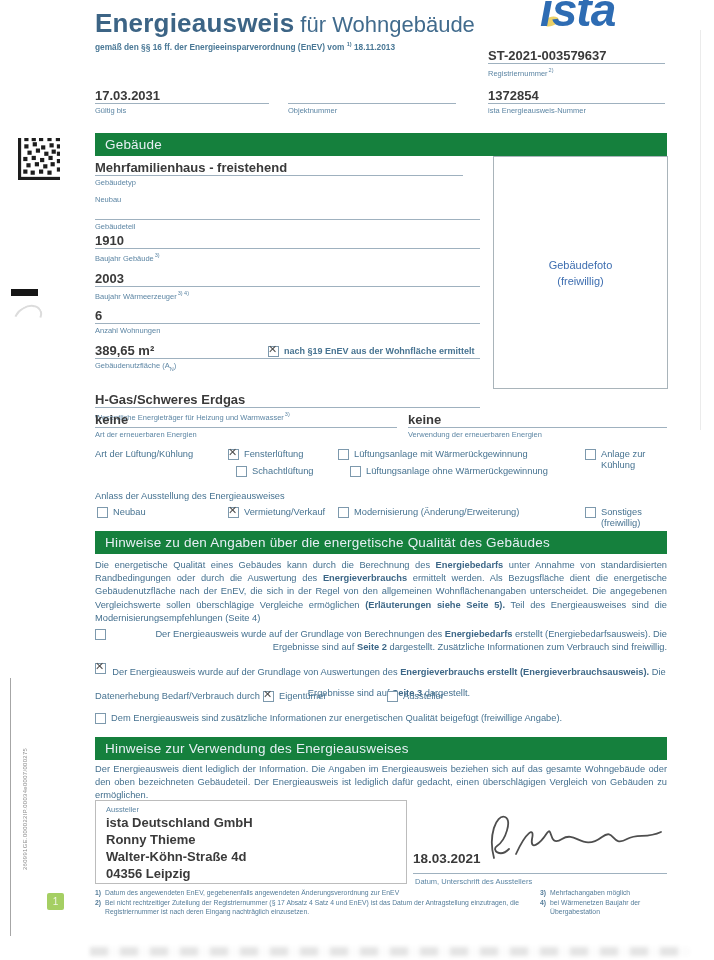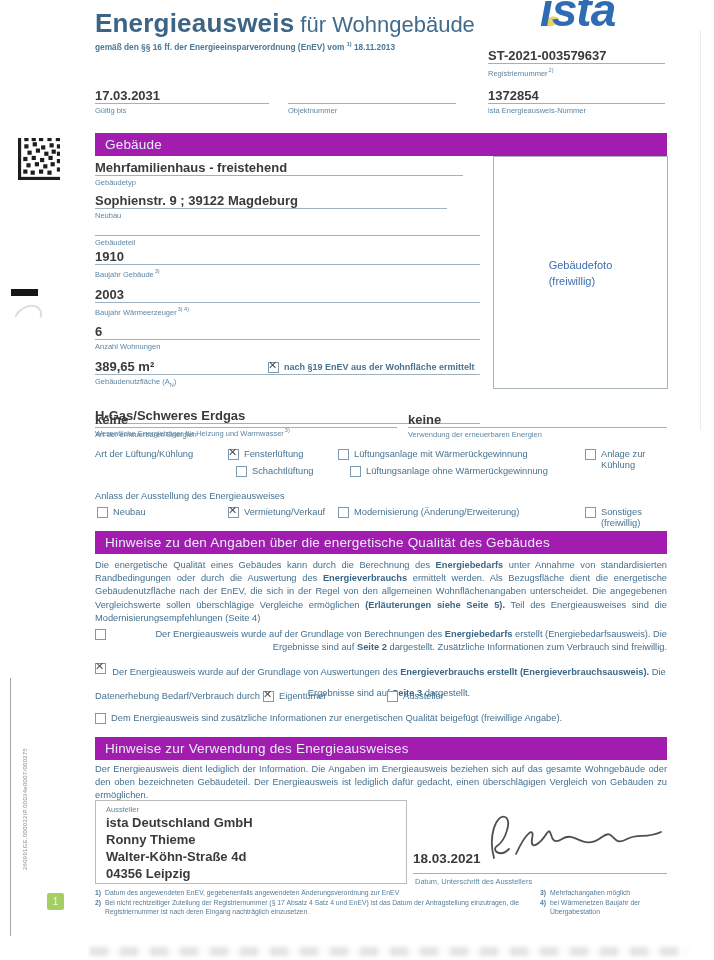--- a/index.html
+++ b/index.html
@@ -18,38 +18,38 @@
   .logo-fleck{left:543px;top:17px;width:16px;height:9px;background:#e9c94d;border-radius:50%;
               transform:rotate(-18deg);opacity:.85;}
 
   
   .value{font-size:13px;font-weight:700;color:#3a3a3a;line-height:15px;min-height:15px;
          border-bottom:1px solid #9fb1bf;white-space:nowrap;}
   .lbl{font-size:7.5px;color:#5d86a4;padding-top:2px;line-height:9px;}
   .lbl sup{font-size:5.5px;margin-left:1px;}
 
   
-  .bar{background:#a21caf;color:#e7eff5;font-size:13.5px;line-height:23px;height:23px;
+  .bar{background:#15803d;color:#e7eff5;font-size:13.5px;line-height:23px;height:23px;
        padding-left:10px;letter-spacing:.2px;}
 
   
   .para{font-size:9.3px;color:#44708f;line-height:13.2px;text-align:justify;}
   .b{font-weight:700;color:#3d6787;}
 
   
   .cb{width:9px;height:9px;border:1px solid #7d99ad;display:inline-block;position:relative;
       flex:none;background:#fff;}
   .cb.checked::after{content:"\2715";position:absolute;left:-1px;top:-3px;font-size:11px;
       color:#4f4f4f;font-weight:400;}
   .cbrow{display:flex;gap:5px;font-size:9.3px;color:#477391;line-height:11px;align-items:flex-start;}
   .cbrow .cb{margin-top:0;}
 
   
   .photo-box{border:1px solid #a9b4ba;display:flex;align-items:center;justify-content:center;
-             font-size:11px;color:#3e6eb0;line-height:16px;}
+             text-align:center;font-size:11px;color:#3e6eb0;line-height:16px;}
 
   
   .aus-box{border:1px solid #bcbcbc;padding:4px 10px;}
   .aus-lbl{font-size:7.5px;color:#5d86a4;}
   .aus-line{font-size:13px;font-weight:700;color:#3a3a3a;line-height:17px;}
 
   .fn{display:flex;gap:4px;font-size:6.8px;color:#557d9a;line-height:9.5px;}
   .fn-n{flex:none;font-weight:700;}
 
   
@@ -160,21 +160,20 @@
       <div>(freiwillig)</div>
     </div>
   </div>
 
   <div class="abs" style="left:95px;top:160px;width:385px">
     <div class="field" style="margin-bottom:6px">
       <div class="value" style="width:368px">Mehrfamilienhaus - freistehend</div>
       <div class="lbl">Gebäudetyp</div>
     </div>
     <div class="field">
-      <div class="value" style="width:352px">Sophienstr. 9 ; 39122 Magdeburg</div>
       <div class="lbl">Neubau</div>
     </div>
     <div class="field" style="margin-bottom:2px">
       <div class="value" style="min-height:7px;line-height:7px"></div>
       <div class="lbl">Gebäudeteil</div>
     </div>
     <div class="field">
       <div class="value">1910</div>
       <div class="lbl"><span>Baujahr Gebäude</span><sup>3)</sup></div>
     </div>

